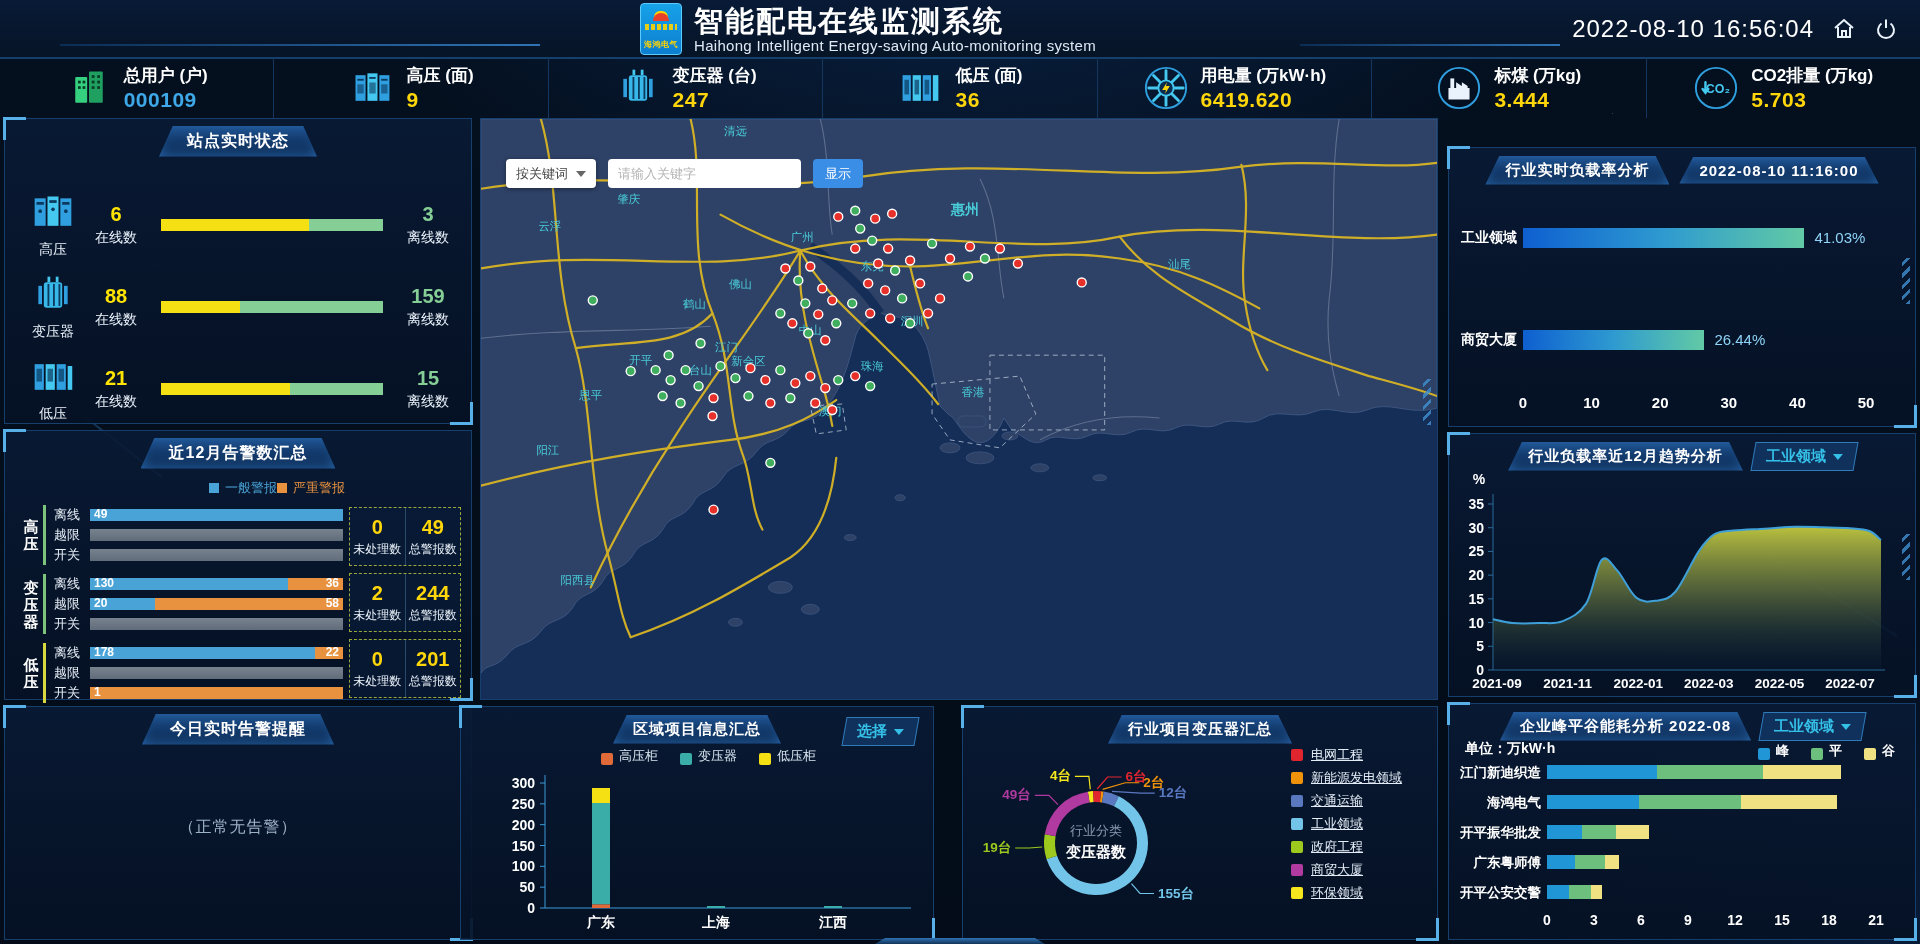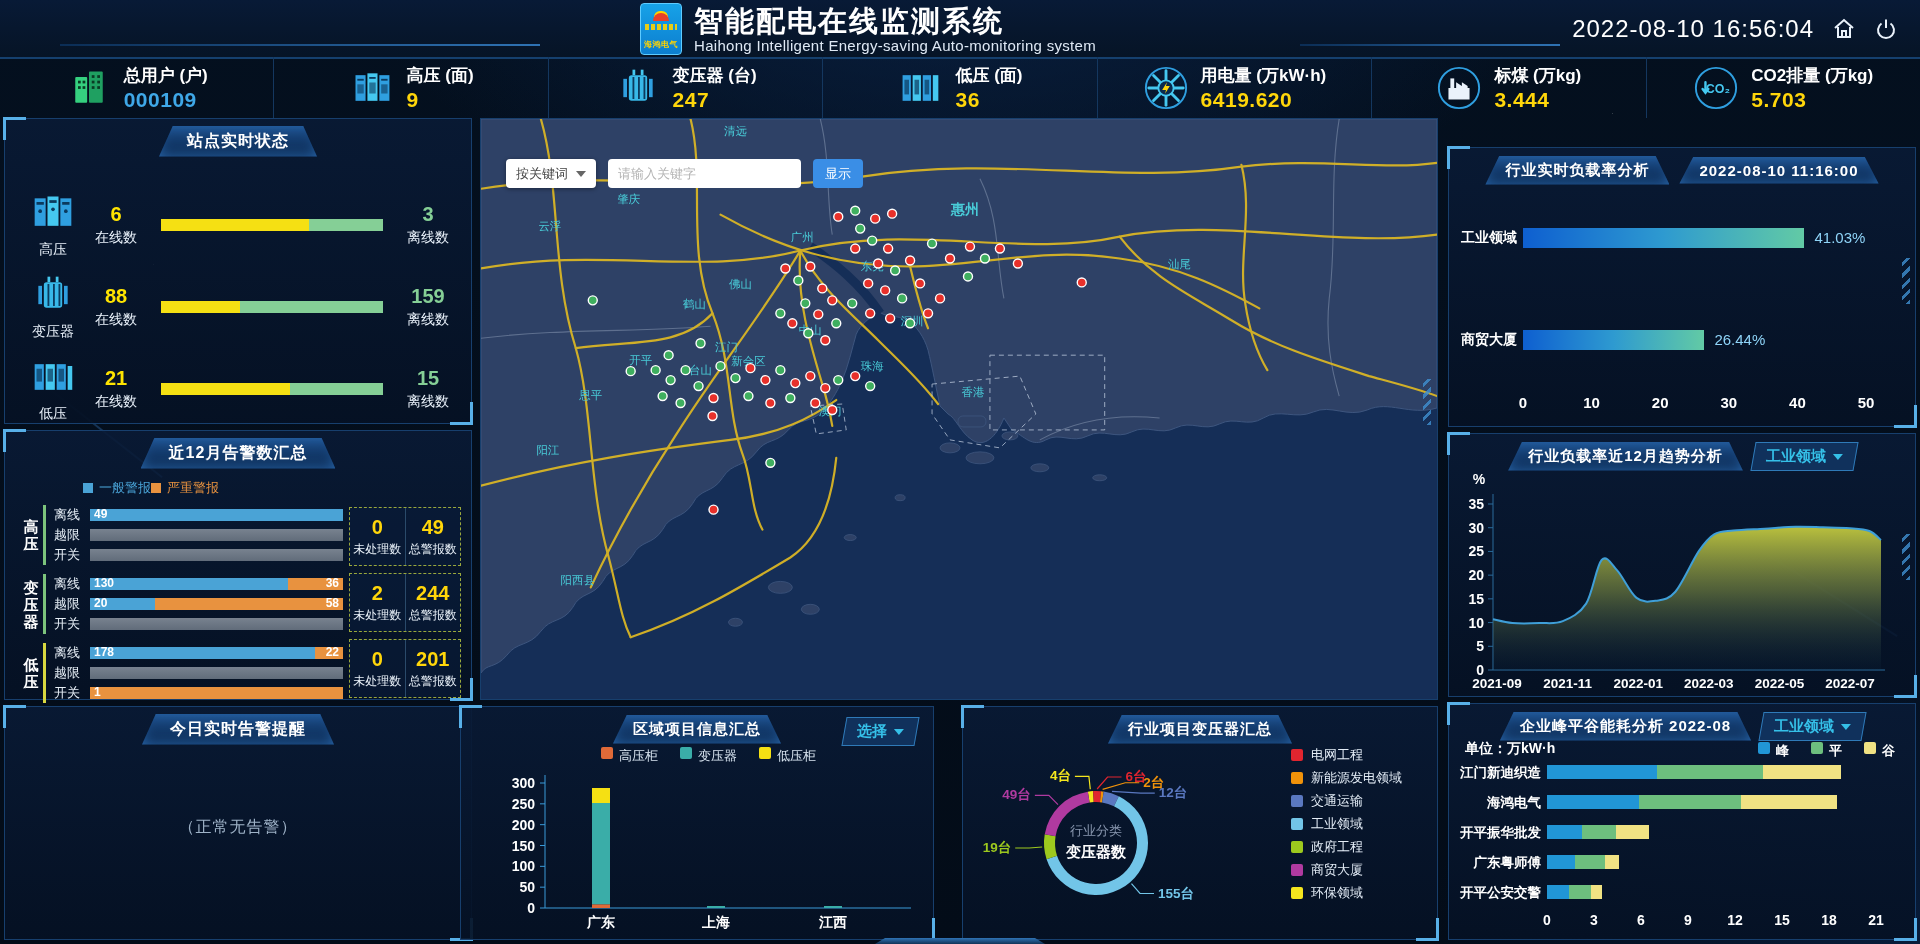--- a/index.html
+++ b/index.html
@@ -59,21 +59,21 @@
   .st-row:first-of-type{margin-top:30px;}
   .st-ico{width:64px;text-align:center;}
   .st-name{font-size:14px;color:#eaf2fb;margin-top:2px;}
   .st-on,.st-off{width:62px;text-align:center;}
   .st-num{font-size:20px;font-weight:bold;}
   .st-lbl{font-size:14px;color:#eaf2fb;margin-top:3px;}
   .st-bar{flex:1;height:12px;margin:0 14px;display:flex;background:#0b2342;}
   .st-bar .on{background:#f5e013;height:100%;}
   .st-bar .off{background:#85cf96;height:100%;flex:1;}
   
-  .al-legend{display:flex;margin:10px 0 8px 78px;font-size:13px;}
+  .al-legend{display:flex;margin:10px 0 8px 78px;font-size:13px;justify-content:center;}
   .al-legend span{display:flex;align-items:center;gap:6px;cursor:pointer;}
   .al-legend i{width:10px;height:10px;display:inline-block;}
   .al-wrap{position:relative;padding-left:14px;}
   .al-group{display:flex;margin-bottom:9px;padding-right:128px;}
   .al-gname{width:24px;font-size:15px;font-weight:bold;color:#fff;text-align:center;display:flex;flex-direction:column;justify-content:space-around;border-right:3px solid var(--gc);margin-right:8px;line-height:17px;}
   .al-rows{flex:1;}
   .al-row{display:flex;align-items:center;height:20px;}
   .al-rlabel{width:36px;font-size:13px;color:#e8f0f8;}
   .al-bar{flex:1;height:12px;display:flex;position:relative;}
   .al-bar .nrm{background:#4aa3d6;height:100%;}
@@ -93,39 +93,39 @@
   .map-panel::before,.map-panel::after{display:none;}
   #mapsvg{position:absolute;left:0;top:0;width:100%;height:100%;cursor:grab;}
   .map-ctl{position:absolute;left:25px;top:40px;display:flex;gap:12px;z-index:5;font-size:13px;}
   .map-dd{background:#fff;color:#444;border-radius:4px;height:29px;display:flex;align-items:center;gap:8px;padding:0 10px;cursor:pointer;box-shadow:0 1px 4px rgba(0,0,0,.4);}
   .map-dd .chev{border-top-color:#666;}
   .map-input{width:193px;height:29px;border:none;border-radius:4px;padding:0 10px;font-size:13px;color:#333;box-sizing:border-box;}
   .map-input::placeholder{color:#b4b4b4;}
   .map-btn{height:29px;padding:0 12px;background:#3a8ee6;border:none;border-radius:4px;color:#fff;font-size:13px;cursor:pointer;}
   
   .cl-legend{position:absolute;display:flex;gap:22px;font-size:13px;color:#d8e4f0;}
-  .cl-legend span{display:flex;align-items:flex-start;gap:6px;cursor:pointer;}
+  .cl-legend span{display:flex;align-items:flex-end;gap:6px;cursor:pointer;}
   .cl-legend i{width:12px;height:12px;border-radius:2px;display:inline-block;}
   
   .lr-row{position:absolute;left:0;width:100%;height:20px;}
   .lr-label{position:absolute;left:6px;width:62px;text-align:right;font-size:14px;font-weight:bold;color:#fff;top:1px;}
   .lr-track{position:absolute;left:74px;width:343px;height:20px;top:0;}
   .lr-fill{height:100%;background:linear-gradient(90deg,#0e5fd0,#2e9ad0,#62caa5);}
   .lr-val{position:absolute;top:1px;font-size:15px;color:#8fd4f8;}
   .lr-axis{position:absolute;left:74px;width:343px;}
   .lr-axis b{position:absolute;transform:translateX(-50%);font-size:15px;color:#fff;}
   
   .en-row{position:absolute;left:0;width:100%;height:16px;}
   .en-label{position:absolute;left:0;width:92px;text-align:right;font-size:13.5px;font-weight:bold;color:#fff;top:0;}
   .en-bars{position:absolute;left:98px;top:1px;height:14px;display:flex;}
   .en-bars i{height:100%;display:block;}
   .en-unit{position:absolute;left:16px;top:36px;font-size:14px;font-weight:bold;color:#fff;}
   svg text{font-family:"Liberation Sans","DejaVu Sans",sans-serif;}
   .donut-legend{position:absolute;left:328px;top:36px;}
-  .donut-legend div{display:flex;align-items:center;gap:8px;height:23px;font-size:13px;color:#e4edf7;cursor:pointer;}
+  .donut-legend div{display:flex;align-items:center;gap:8px;height:23px;font-size:13px;color:#e4edf7;cursor:pointer;text-decoration:underline;}
   .donut-legend i{width:12px;height:12px;border-radius:2px;display:inline-block;}
   .foot-deco{position:absolute;left:50%;bottom:0;transform:translateX(-50%);width:170px;height:6px;background:linear-gradient(180deg,#2f73b4,#123457);clip-path:polygon(10px 0,160px 0,170px 100%,0 100%);}
 </style>
 </head>
 <body>
 
 <div class="screen">
   <div class="streak" style="left:28px;top:430px;width:150px;transform:rotate(38deg);"></div>
   <div class="streak" style="left:1740px;top:590px;width:170px;transform:rotate(32deg);"></div>
 

